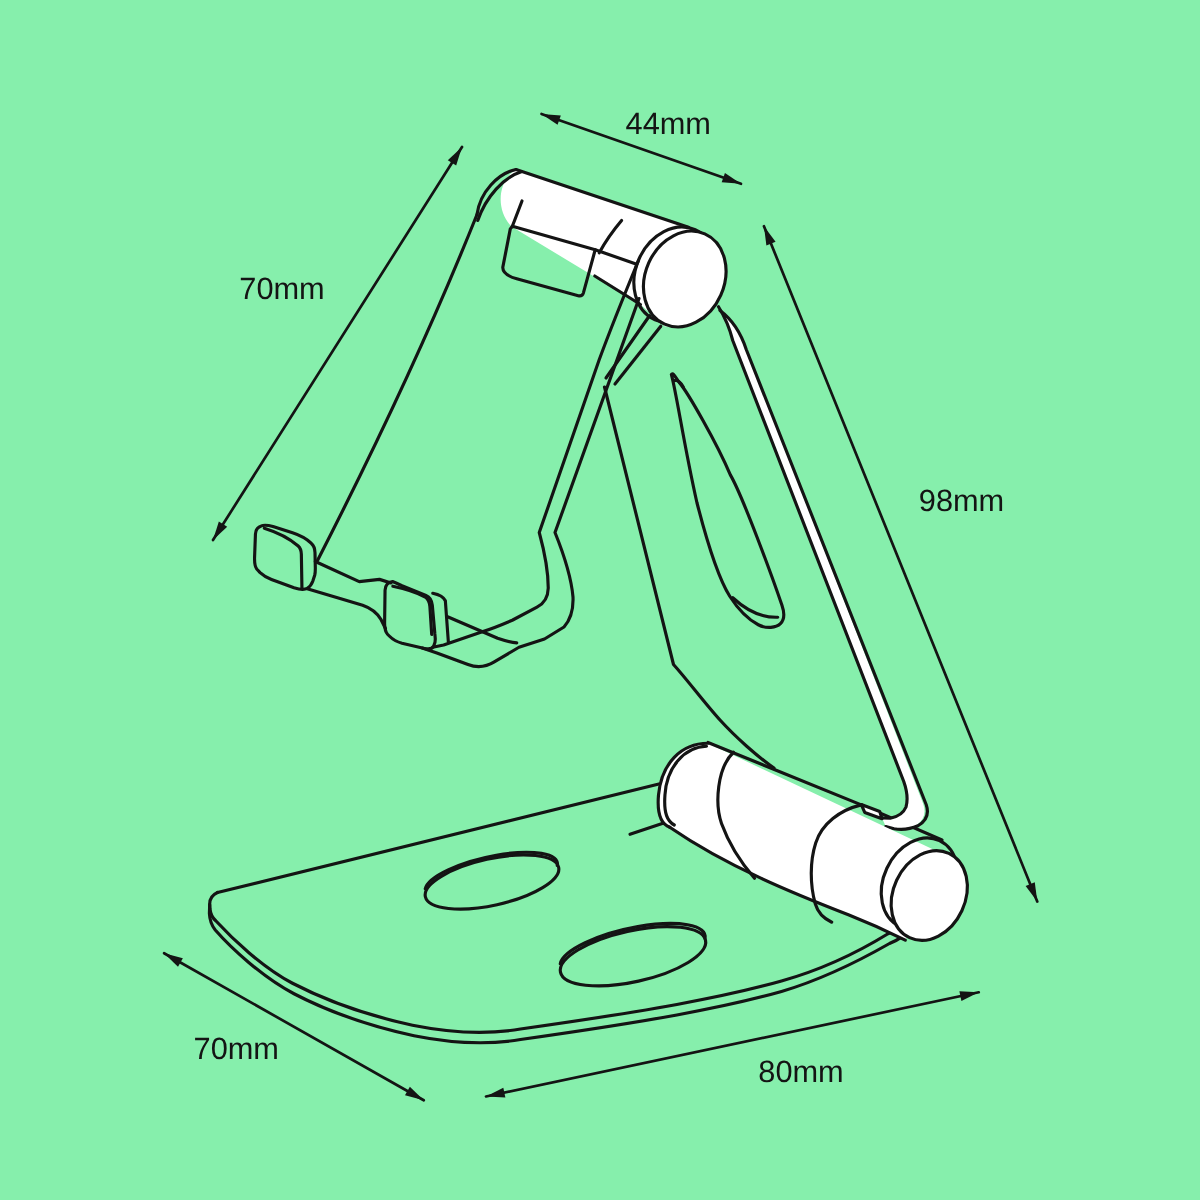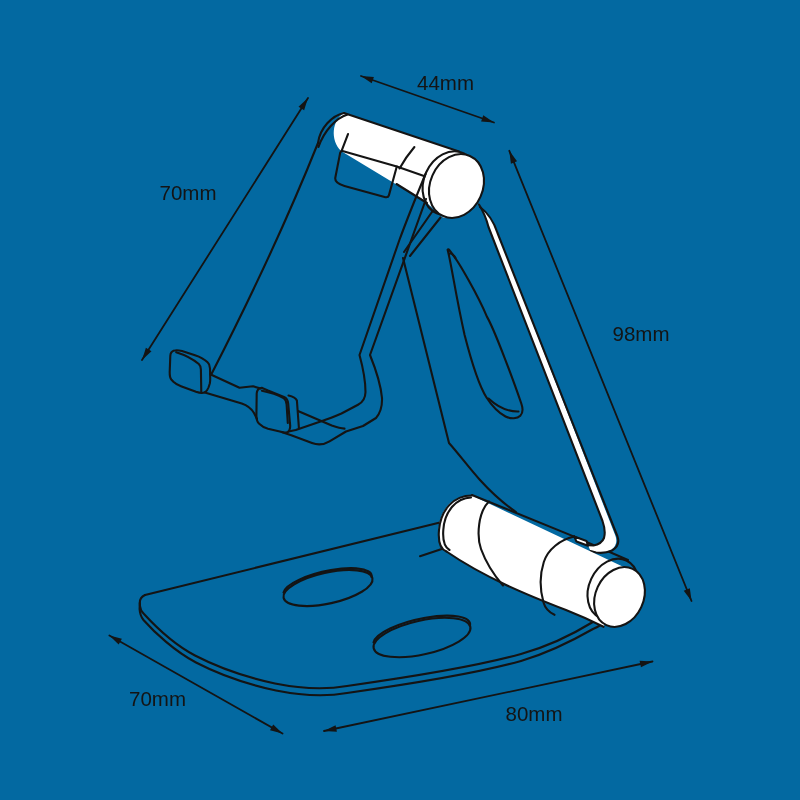--- a/index.html
+++ b/index.html
@@ -1,16 +1,16 @@
 <!DOCTYPE html>
 <html><head>
 <meta charset="utf-8">
 <style>
   html,body{margin:0;padding:0;background:#fff;}
-  .wrap{width:800px;height:800px;position:relative;background:#0369a1;font-family:"Liberation Sans",sans-serif;}
+  .wrap{width:800px;height:800px;position:relative;background:#86efac;font-family:"Liberation Sans",sans-serif;}
   svg{position:absolute;left:0;top:0;}
   text{font-family:"Liberation Sans",sans-serif;fill:#141414;}
 </style>
 </head>
 <body>
 <div class="wrap">
 <svg width="800" height="800" viewBox="0 0 800 800">
 <defs>
 <marker id="ah" markerWidth="16" markerHeight="10" refX="13.5" refY="5" orient="auto-start-reverse" markerUnits="userSpaceOnUse">
   <path d="M13.5,5 L1,1.7 L1,8.3 z" fill="#141414"></path>

